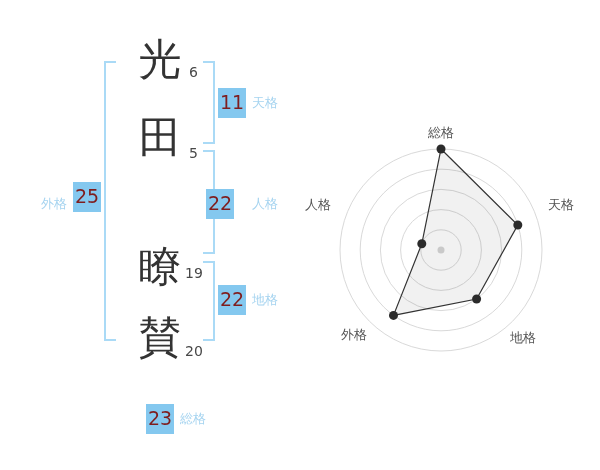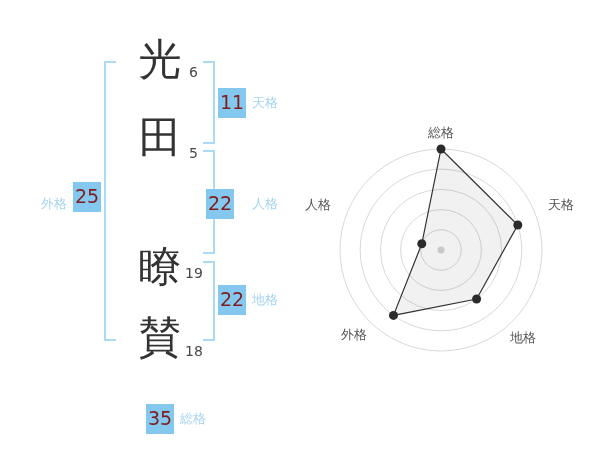--- a/index.html
+++ b/index.html
@@ -51,40 +51,40 @@
 <div class="stage">
 
   <div class="kanji" style="top:38px">光</div>
   <div class="kanji" style="top:116px">田</div>
   <div class="kanji" style="top:245px">瞭</div>
   <div class="kanji" style="top:316px">賛</div>
 
   <div class="strokes" style="left:189px;top:65px">6</div>
   <div class="strokes" style="left:189px;top:146px">5</div>
   <div class="strokes" style="left:185px;top:266px">19</div>
-  <div class="strokes" style="left:185px;top:344px">18</div>
+  <div class="strokes" style="left:185px;top:344px">20</div>
 
   <div class="bracket open-right" style="left:104px;top:61px;height:276px"></div>
   <div class="bracket open-left" style="left:203px;top:61px;height:79px"></div>
   <div class="bracket open-left" style="left:203px;top:150px;height:100px"></div>
   <div class="bracket open-left" style="left:203px;top:261px;height:76px"></div>
 
   <div class="score-box" style="left:218px;top:88px">11</div>
   <div class="score-label" style="left:252px;top:96px">天格</div>
 
   <div class="score-box" style="left:206px;top:189px">22</div>
   <div class="score-label" style="left:252px;top:197px">人格</div>
 
   <div class="score-box" style="left:218px;top:285px">22</div>
   <div class="score-label" style="left:252px;top:293px">地格</div>
 
   <div class="score-box" style="left:73px;top:182px">25</div>
   <div class="score-label right-align" style="left:40px;top:197px;width:27px">外格</div>
 
-  <div class="score-box" style="left:146px;top:404px">35</div>
+  <div class="score-box" style="left:146px;top:404px">23</div>
   <div class="score-label" style="left:180px;top:412px">総格</div>
 
   <svg class="radar" width="290" height="260" viewBox="0 0 290 260">
       <circle cx="141" cy="135" r="20.2" fill="none" stroke="#d9d9d9" stroke-width="1"></circle>
       <circle cx="141" cy="135" r="40.4" fill="none" stroke="#d9d9d9" stroke-width="1"></circle>
       <circle cx="141" cy="135" r="60.6" fill="none" stroke="#d9d9d9" stroke-width="1"></circle>
       <circle cx="141" cy="135" r="80.8" fill="none" stroke="#d9d9d9" stroke-width="1"></circle>
       <circle cx="141" cy="135" r="101.0" fill="none" stroke="#d9d9d9" stroke-width="1"></circle>
       <polygon points="141.0,34.0 217.8,110.0 176.6,184.0 93.5,200.4 121.8,128.8" fill="rgba(0,0,0,0.055)" stroke="#333333" stroke-width="1.2"></polygon>
       <circle cx="141" cy="135" r="3.5" fill="#c9c9c9"></circle>

